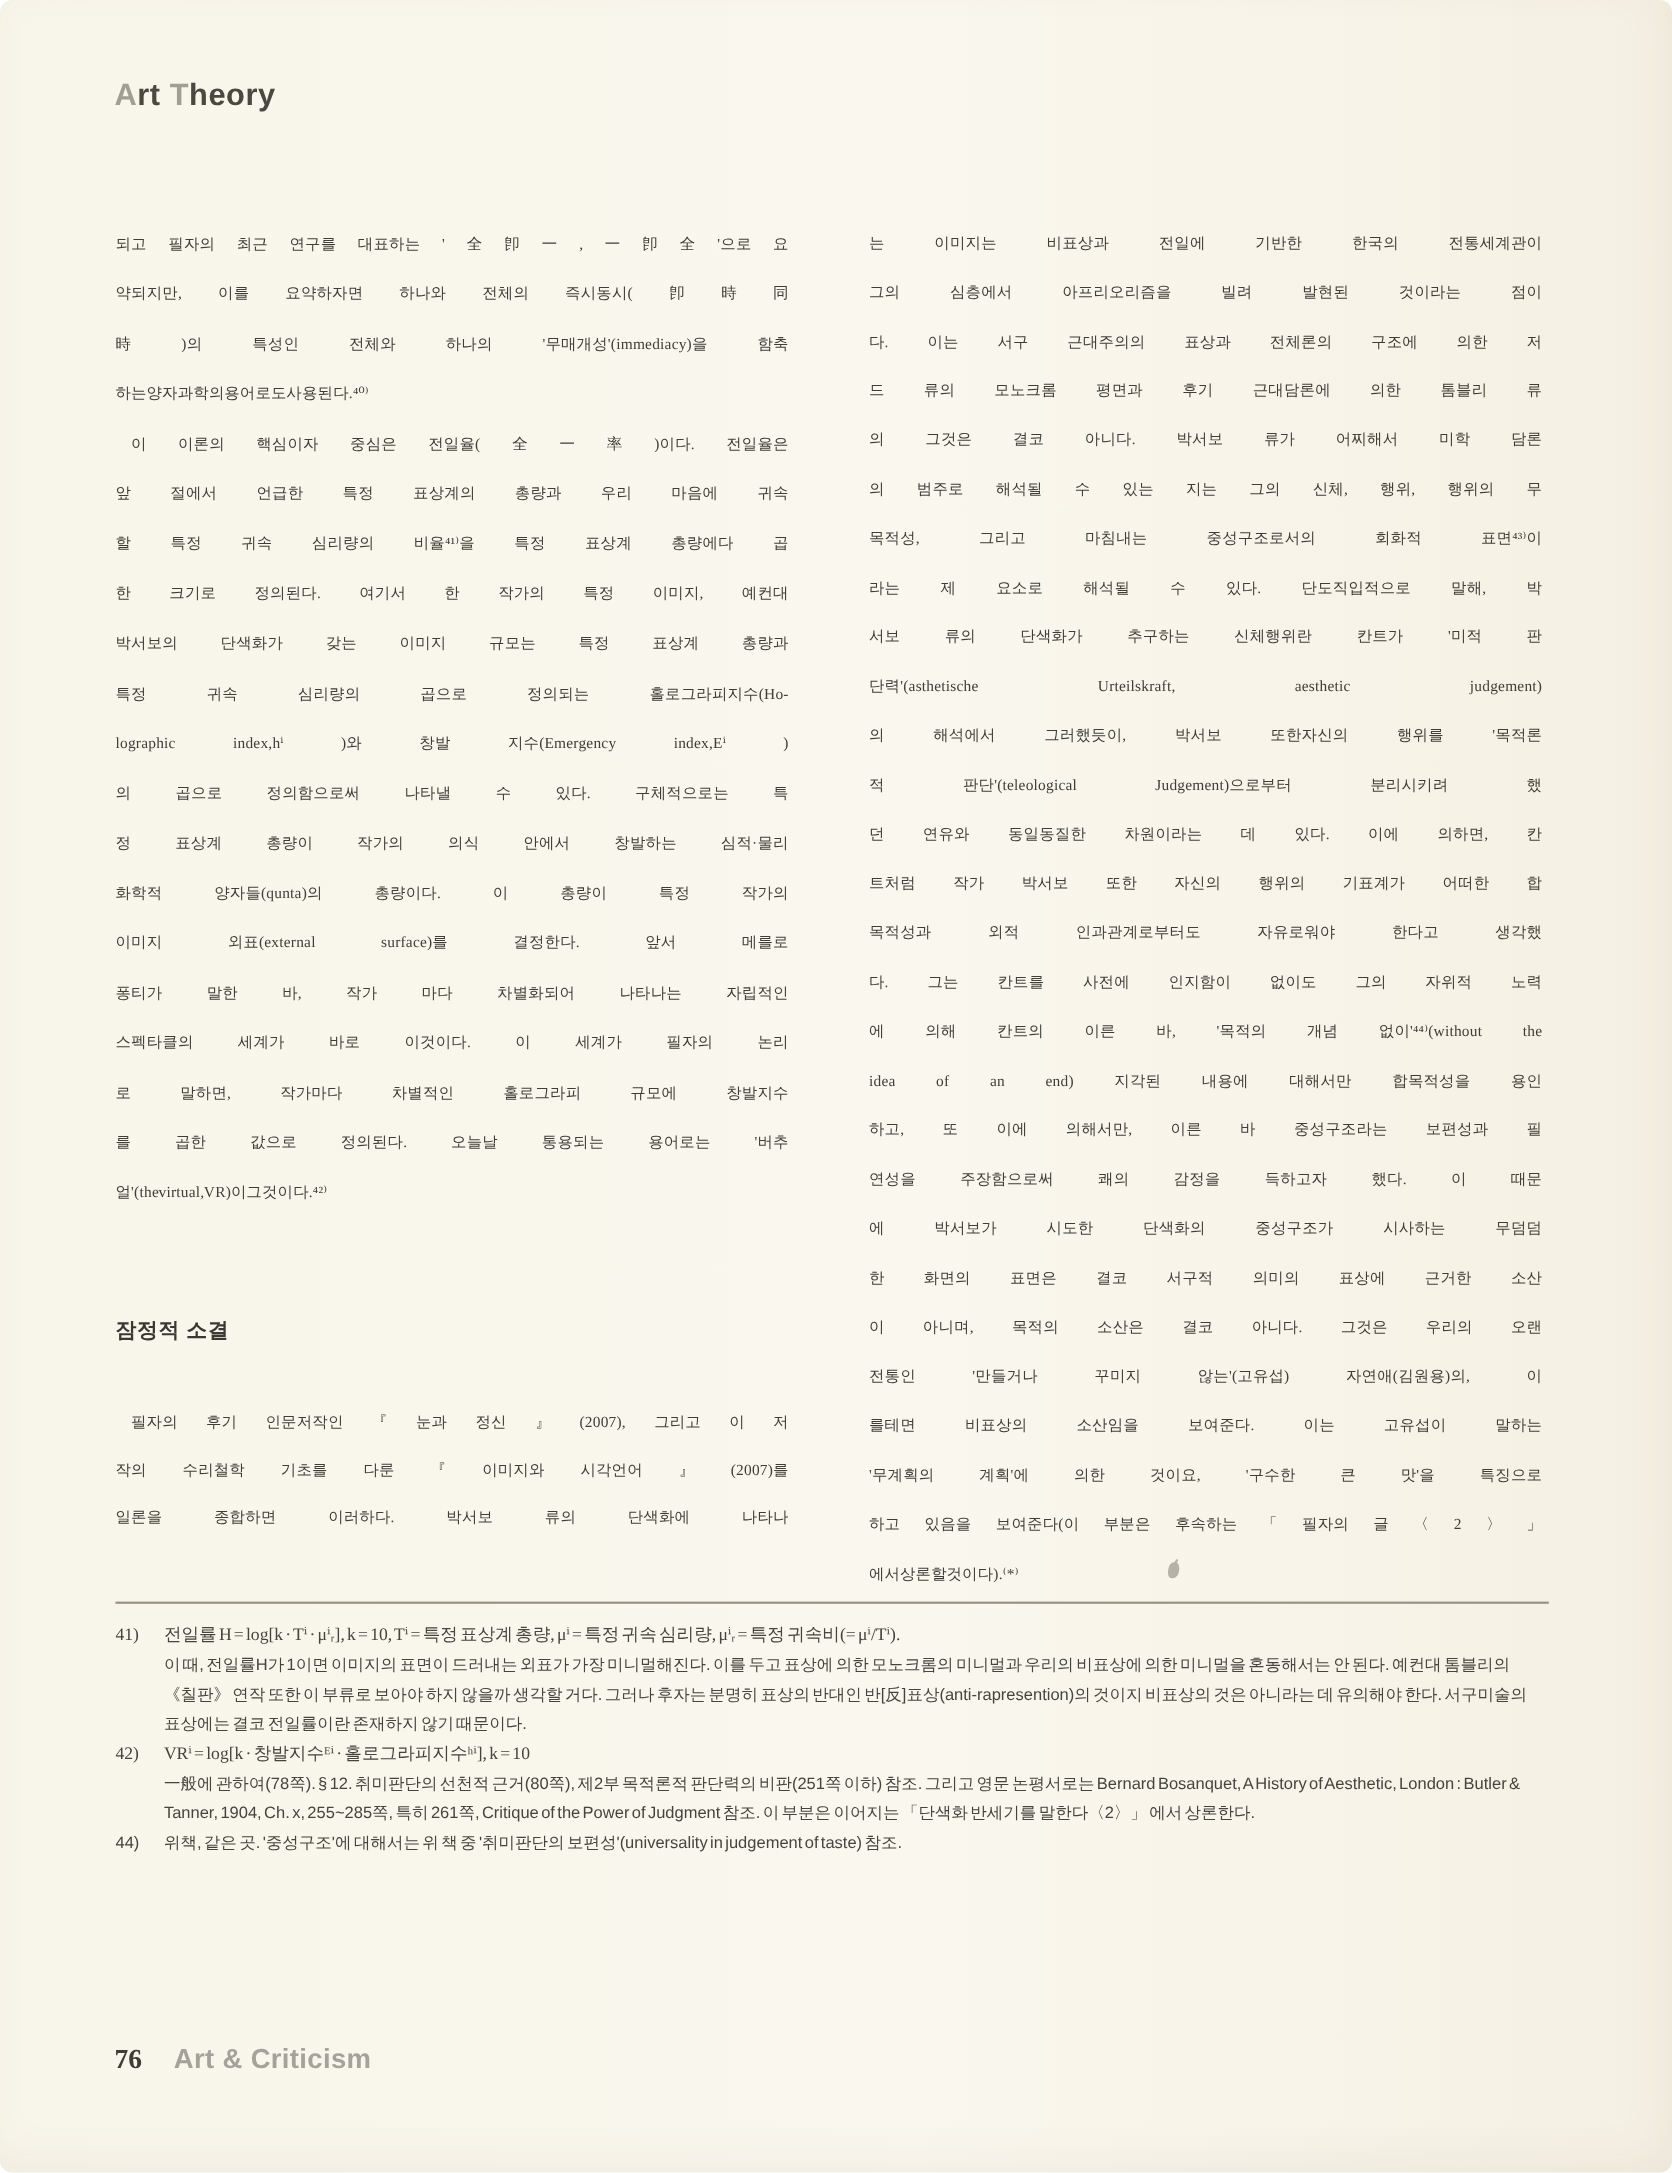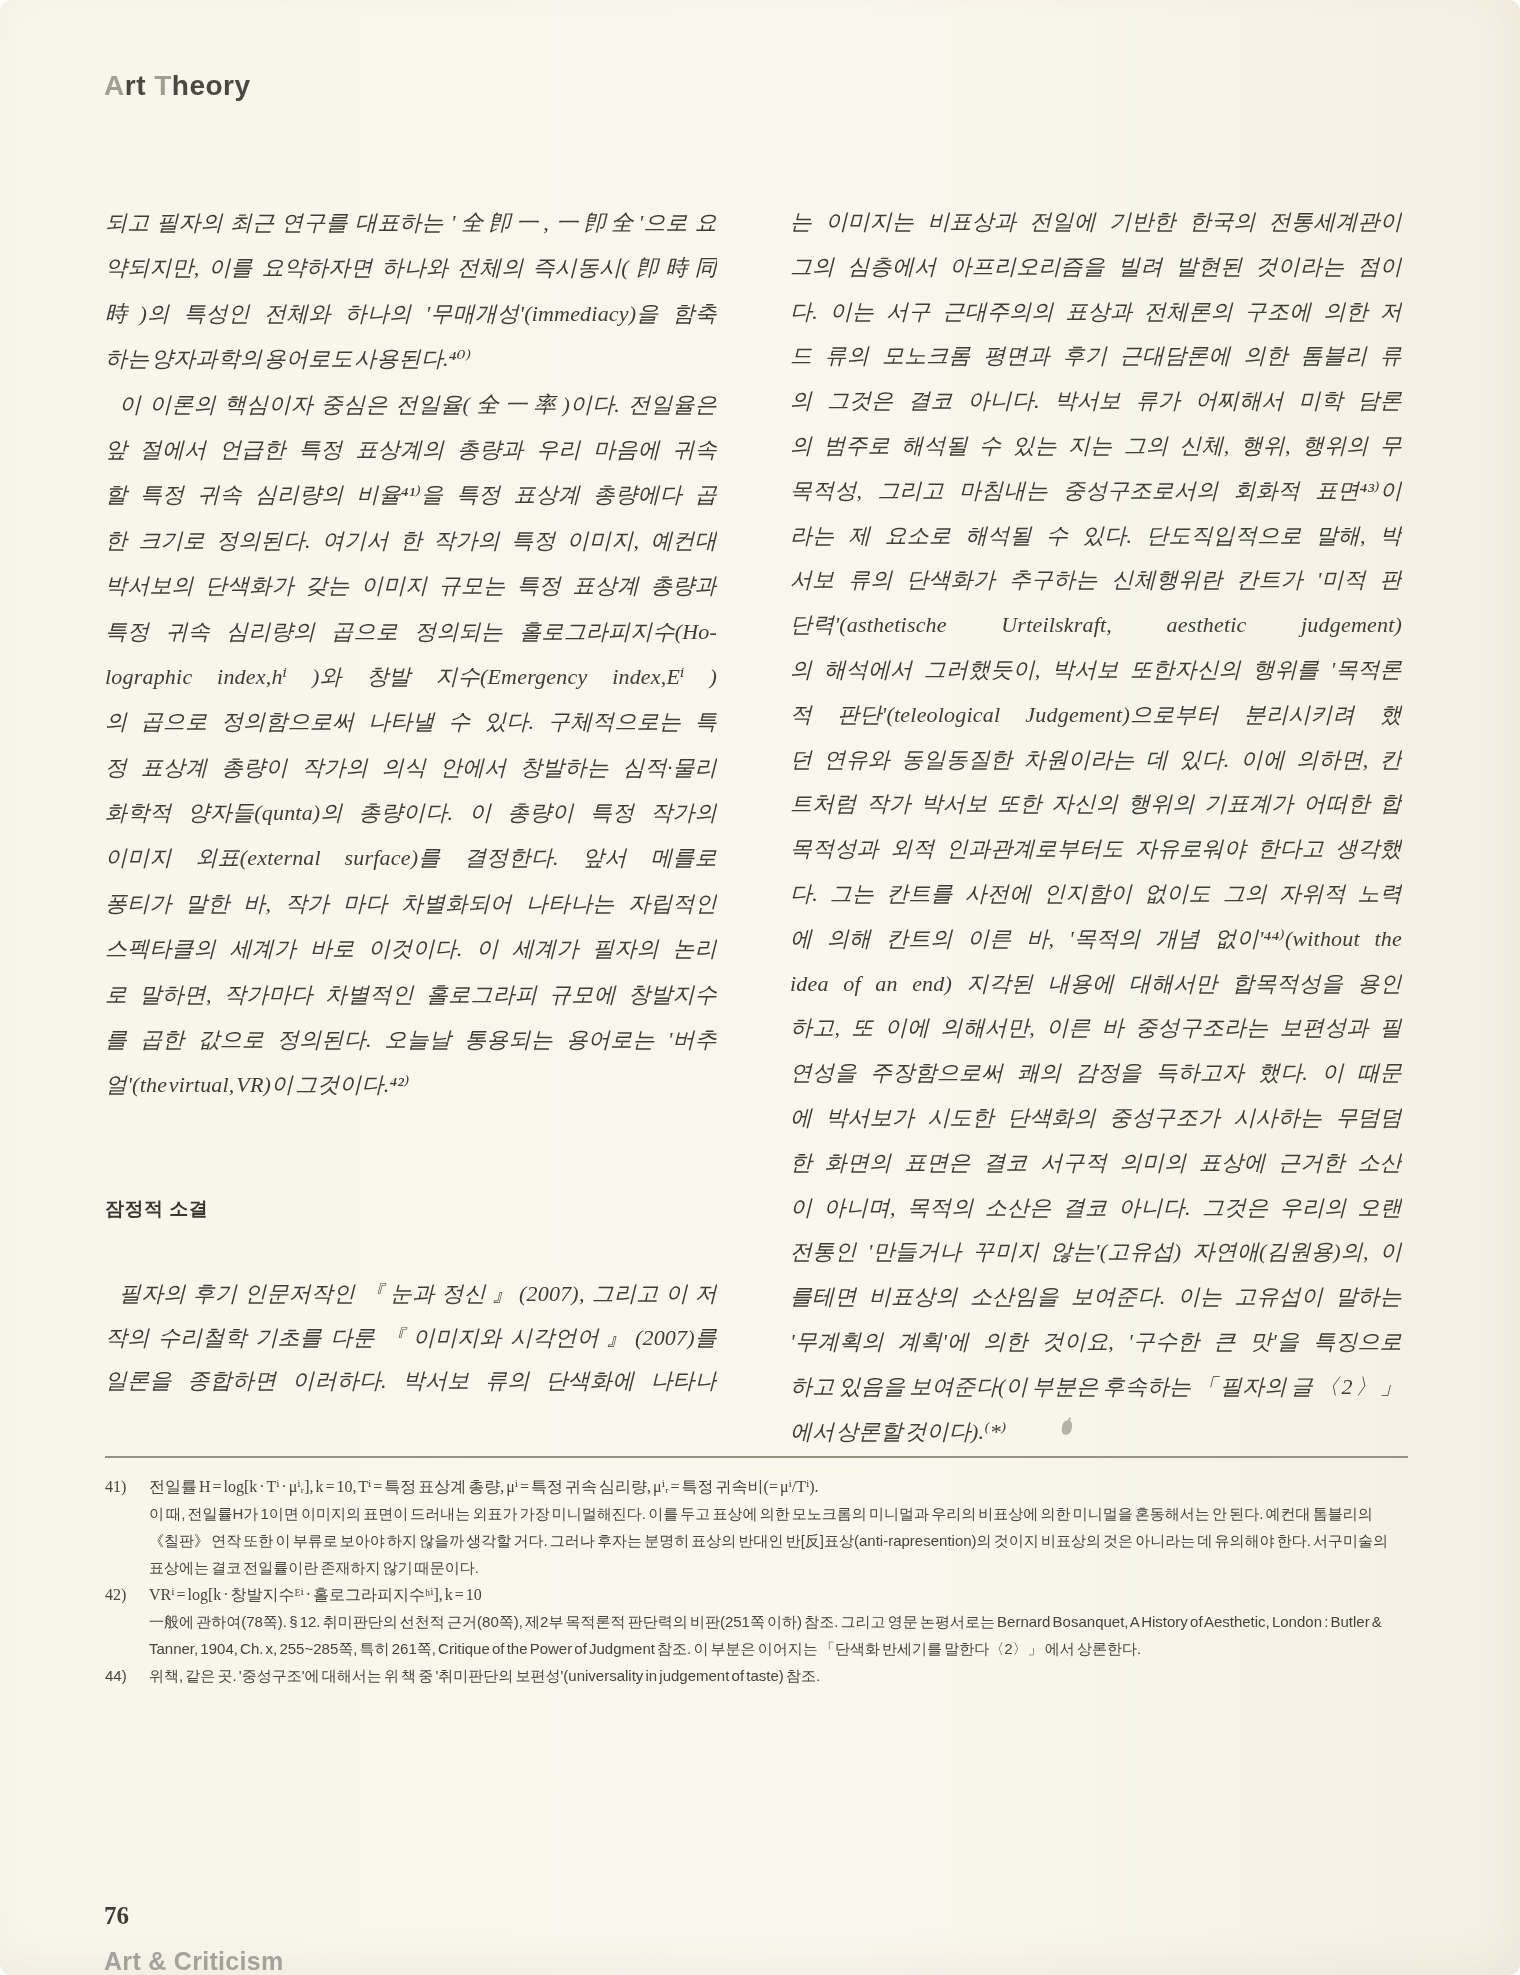--- a/index.html
+++ b/index.html
@@ -17,21 +17,21 @@
   
   .masthead{
     position:absolute;left:104px;top:70px;
     font-family:"Liberation Sans","DejaVu Sans",sans-serif;
     font-weight:bold;font-size:28px;letter-spacing:.5px;color:#4a4840;
   }
   .masthead .accent{color:#a19e94;}
   
   .col{
     position:absolute;width:612px;color:#3f3d36;
-    font-size:22px;word-spacing:-4px;letter-spacing:.2px;font-style:italic;
+    font-size:14px;word-spacing:-4px;letter-spacing:.2px;
   }
   .tline{
     text-align:justify;text-align-last:justify;
     line-height:45.4px;height:45.4px;overflow:hidden;white-space:nowrap;
   }
   .col-left{left:105px;top:200px;}
   .col-right{left:790px;top:200px;}
   .col-right .tline{line-height:44.8px;height:44.8px;}
   .col-closing{left:105px;top:1272px;}
   .col-closing .tline{line-height:43.5px;height:43.5px;}
@@ -62,22 +62,22 @@
     position:absolute;left:105px;top:1473px;width:1330px;
     font-family:"Liberation Sans","DejaVu Sans",sans-serif;
     font-size:15px;color:#46443d;word-spacing:-2px;
   }
   .fn-line{display:flex;line-height:27px;height:27px;overflow:hidden;white-space:nowrap;}
   .fn-num{flex:none;width:44px;}
   .fn-text{flex:1;min-width:0;}
   .fn-line.serif{font-family:"Liberation Serif","DejaVu Serif",serif;font-size:16px;align-items:flex-end;}
   
   .page-footer{
-    position:absolute;left:104px;top:1902px;
-    display:flex;align-items:baseline;gap:17px;flex-direction:column;
+    position:absolute;left:104px;top:1858px;
+    display:flex;align-items:baseline;gap:29px;
   }
   .page-num{
     font-family:"Liberation Serif","DejaVu Serif",serif;
     font-weight:bold;font-size:25px;color:#3f3d36;
   }
   .journal{
     font-family:"Liberation Sans","DejaVu Sans",sans-serif;
     font-weight:bold;font-size:25px;color:#a5a29a;letter-spacing:.3px;
   }
 </style>

